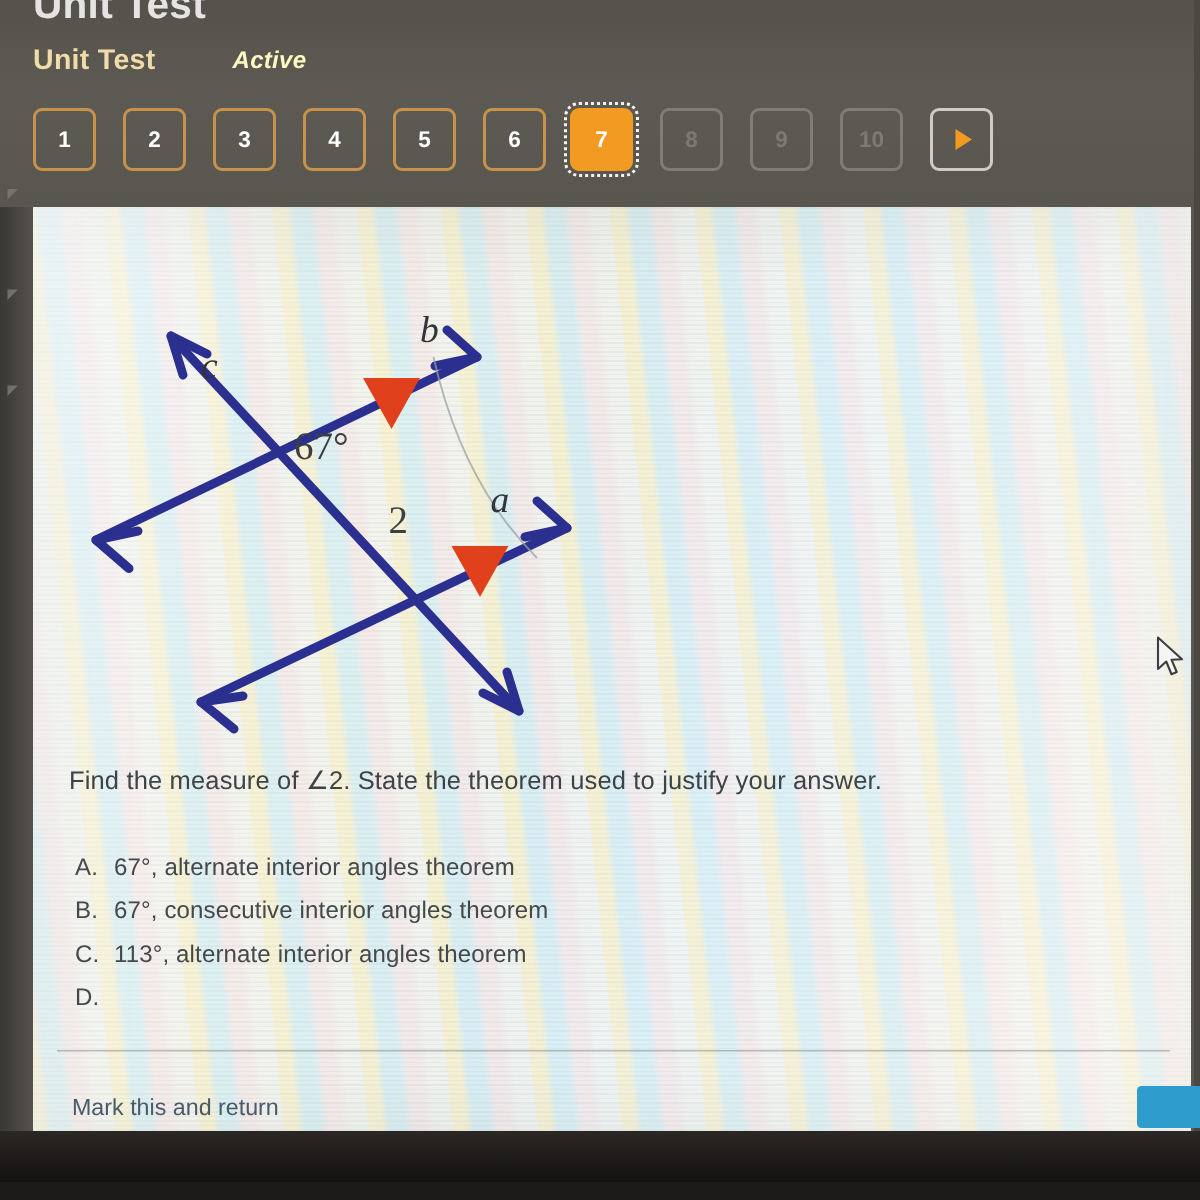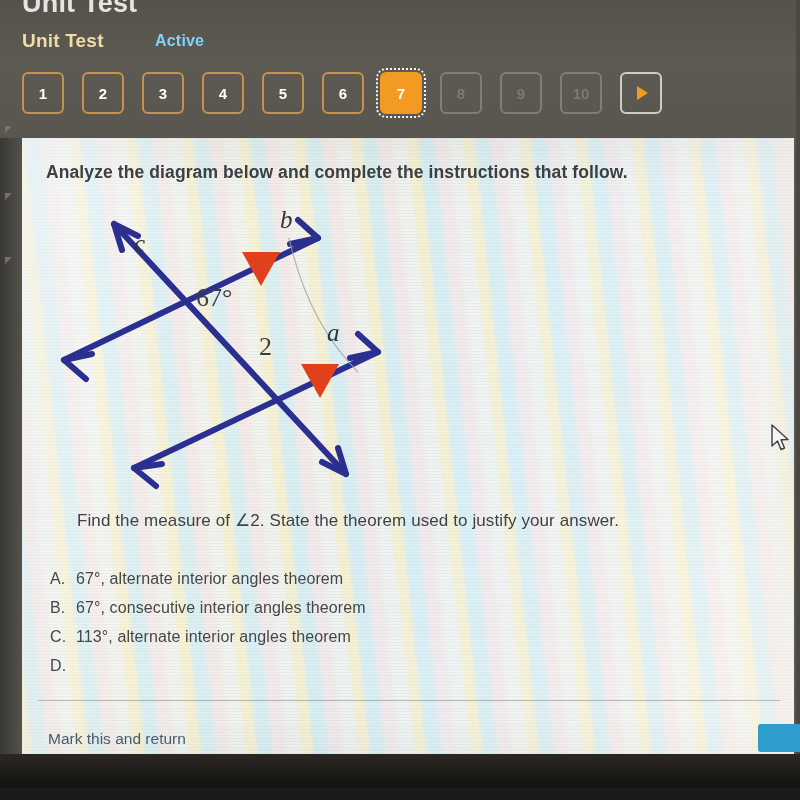--- a/index.html
+++ b/index.html
@@ -69,22 +69,23 @@
     position: absolute;
     left: 22px; top: 30px;
     font-size: 19px; font-weight: bold;
     color: #f0dca8;
     letter-spacing: .2px;
   }
   .title-status {
     position: absolute;
     left: 155px; top: 32px;
     font-size: 16px; font-weight: bold;
-    color: #7dd3fc;
+    color: #fef9c3;
     letter-spacing: .2px;
+    font-style: italic;
   }
 
   
   .qnav { position: absolute; left: 22px; top: 72px; height: 44px; }
   .qbtn {
     position: absolute;
     top: 0;
     width: 42px; height: 42px;
     border-radius: 6px;
     border: 2px solid #c7924a;
@@ -162,21 +163,20 @@
     color: #3b4044;
     letter-spacing: .1px;
   }
 
   .question {
     position: absolute;
     left: 24px; top: 372px;
     font-size: 17px;
     color: #3e4347;
     letter-spacing: .1px;
-    margin-left: 31px;
   }
   .question .ang { font-size: 17px; }
 
   .choices {
     position: absolute;
     left: 28px; top: 432px;
     font-size: 16px;
     color: #44484b;
   }
   .choice {
@@ -246,21 +246,20 @@
     <button class="qbtn disabled" style="left:478px;">9</button>
     <button class="qbtn disabled" style="left:538px;text-align:center;">10</button>
     <button class="qbtn next" style="left:598px;">
       <span class="tri"></span>
     </button>
   </div>
 
   <div id="card">
     <div class="card-inner">
 
-      <div class="prompt">Analyze the diagram below and complete the instructions that follow.</div>
 
       <svg class="diagram" width="340" height="290" viewBox="0 0 340 290">
 
         <path d="M 68 22 L 300 272" stroke="#2b2f8f" stroke-width="6" fill="none" stroke-linecap="round"></path>
         <path d="M 68 22 L 92 34 M 68 22 L 76 48" stroke="#2b2f8f" stroke-width="6" fill="none" stroke-linecap="round"></path>
         <path d="M 300 272 L 276 260 M 300 272 L 292 246" stroke="#2b2f8f" stroke-width="6" fill="none" stroke-linecap="round"></path>
 
         <path d="M 18 158 L 272 36" stroke="#2b2f8f" stroke-width="6" fill="none" stroke-linecap="round"></path>
         <path d="M 18 158 L 46 152 M 18 158 L 40 177" stroke="#2b2f8f" stroke-width="6" fill="none" stroke-linecap="round"></path>
         <path d="M 272 36 L 244 42 M 272 36 L 252 18" stroke="#2b2f8f" stroke-width="6" fill="none" stroke-linecap="round"></path>

